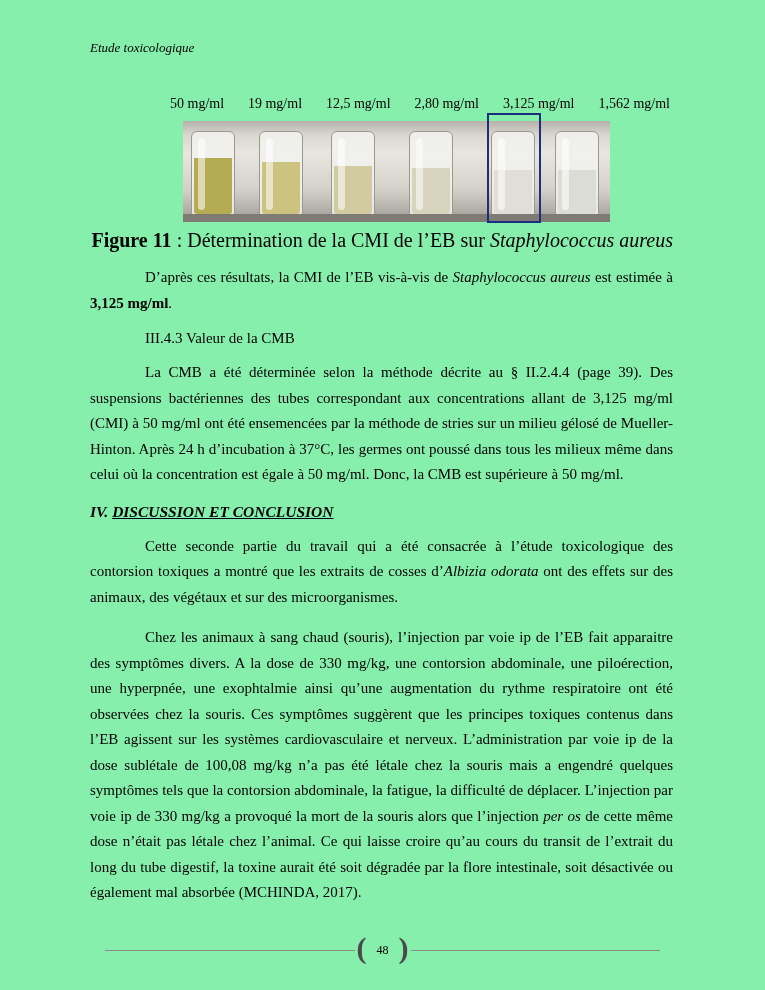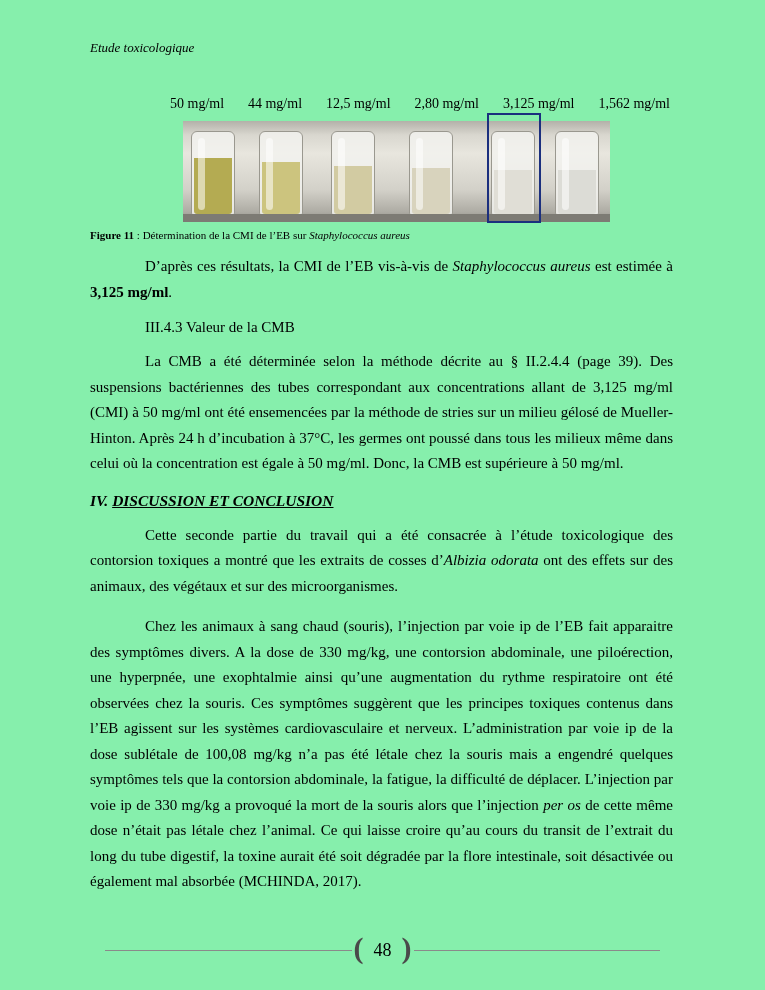--- a/index.html
+++ b/index.html
@@ -73,22 +73,22 @@
   .vial:nth-of-type(6) .liquid{height:44px;background:#dcdcd6;}
   .highlight-box{
     position:absolute;
     left:397px;top:17px;
     width:54px;height:110px;
     border:2px solid #1b2f7e;
     box-sizing:border-box;
   }
   .caption{
     margin:7px 0 0 0;
-    text-align:left;
-    font-size:11px;
+    text-align:right;
+    font-size:20px;
   }
   .b{font-weight:bold;}
   .i{font-style:italic;}
   .u{text-decoration:underline;}
   
   .body-para{
     margin:13px 0 0 0;
     font-size:15px;
     line-height:25.5px;
     text-align:justify;
@@ -116,34 +116,34 @@
   }
   .footer-line{flex:1;height:1px;background:#8a8a8a;}
   .bracket{
     font-size:30px;
     font-weight:bold;
     color:#4a4a4a;
     line-height:30px;
     padding:0 2px;
     transform:translateY(-2px);
   }
-  .page-num{font-size:18px;padding:0 8px;}
+  .page-num{font-size:12px;padding:0 8px;}
 </style>
 </head>
 <body>
 
 <div class="page">
   <div class="content">
 
     <p class="running-head">Etude toxicologique</p>
 
     <div class="figure-wrapper">
       <div class="labels-row">
         <span>50 mg/ml</span>
-        <span>44 mg/ml</span>
+        <span>19 mg/ml</span>
         <span>12,5 mg/ml</span>
         <span>2,80 mg/ml</span>
         <span>3,125 mg/ml</span>
         <span>1,562 mg/ml</span>
       </div>
 
       <div class="photo">
         <div class="vial">
             <div class="liquid"></div>
           </div>

